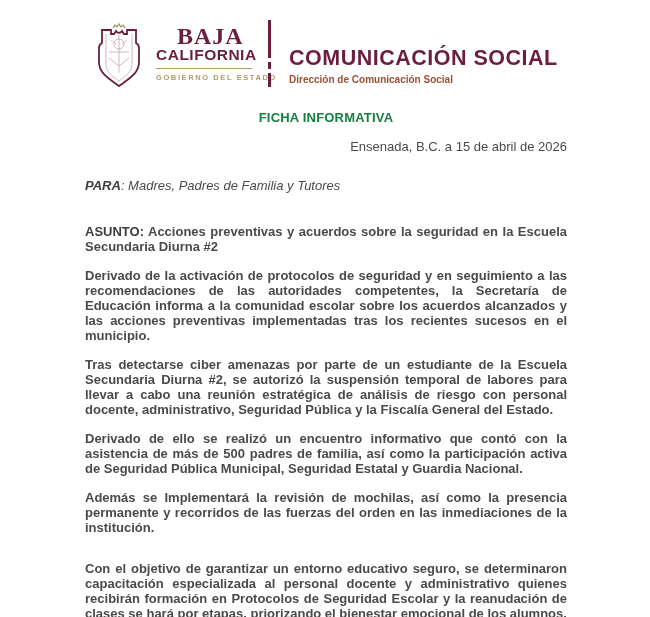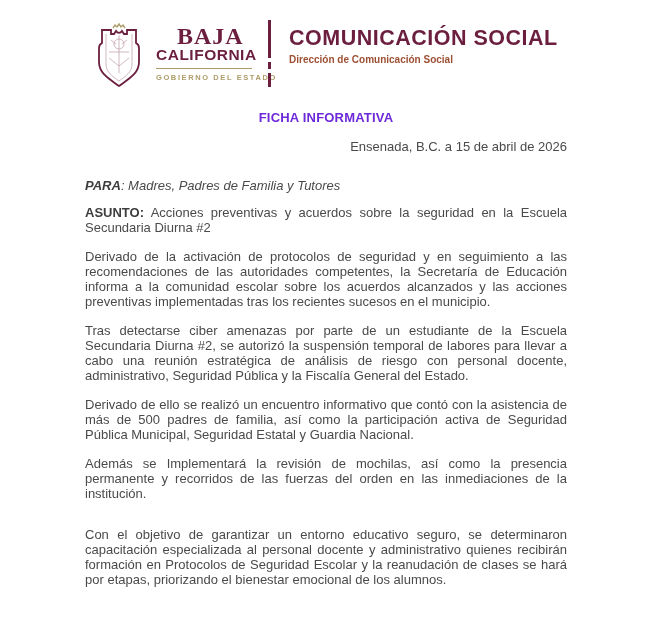--- a/index.html
+++ b/index.html
@@ -65,21 +65,21 @@
   .head-divider {
     width: 3px;
     margin: 2px 8px 0 14px;
     display: flex;
     flex-direction: column;
     align-items: center;
   }
   .head-divider .seg-long { width: 3px; height: 38px; background: var(--maroon, #6b1e3e); }
   .head-divider .seg-dot  { width: 3px; height: 7px;  background: var(--maroon, #6b1e3e); margin-top: 4px; }
   .head-divider .seg-short{ width: 3px; height: 14px; background: var(--maroon, #6b1e3e); margin-top: 4px; }
-  .dept-block { margin-left: 10px; margin-top: 8px; }
+  .dept-block { margin-left: 10px; margin-top: 28px; }
   .dept-title {
     font-size: 21.5px;
     font-weight: bold;
     letter-spacing: 0.5px;
     color: var(--maroon, #6b1e3e);
     white-space: nowrap;
   }
   .dept-subtitle {
     font-size: 10px;
     font-weight: bold;
@@ -93,37 +93,39 @@
     top: 110px;
     left: 85px;
     width: 482px;
     font-size: 13px;
     line-height: 15px;
   }
   .doc-title {
     text-align: center;
     font-weight: bold;
     font-size: 13px;
-    color: #6d28d9;
+    color: #15803d;
     letter-spacing: 0.2px;
   }
   .doc-date {
     text-align: right;
     margin-top: 14px;
   }
   .addr-block { margin-top: 24px; font-style: italic; }
   .addr-line b { color: #3d3d3d; }
   .subject-line {
-    margin-top: 12px;
+    margin-top: 31px;
     text-align: justify;
+    font-weight: bold;
   }
   .subject-line b { color: #3d3d3d; }
   .doc-body p.para {
     margin-top: 14px;
     text-align: justify;
+    font-weight: bold;
   }
   .doc-body p.para.extra-gap { margin-top: 26px; }
 </style>
 </head>
 <body>
 
 <div class="letterhead">
 
   <svg class="crest" viewBox="0 0 46 66" aria-hidden="true">
 

